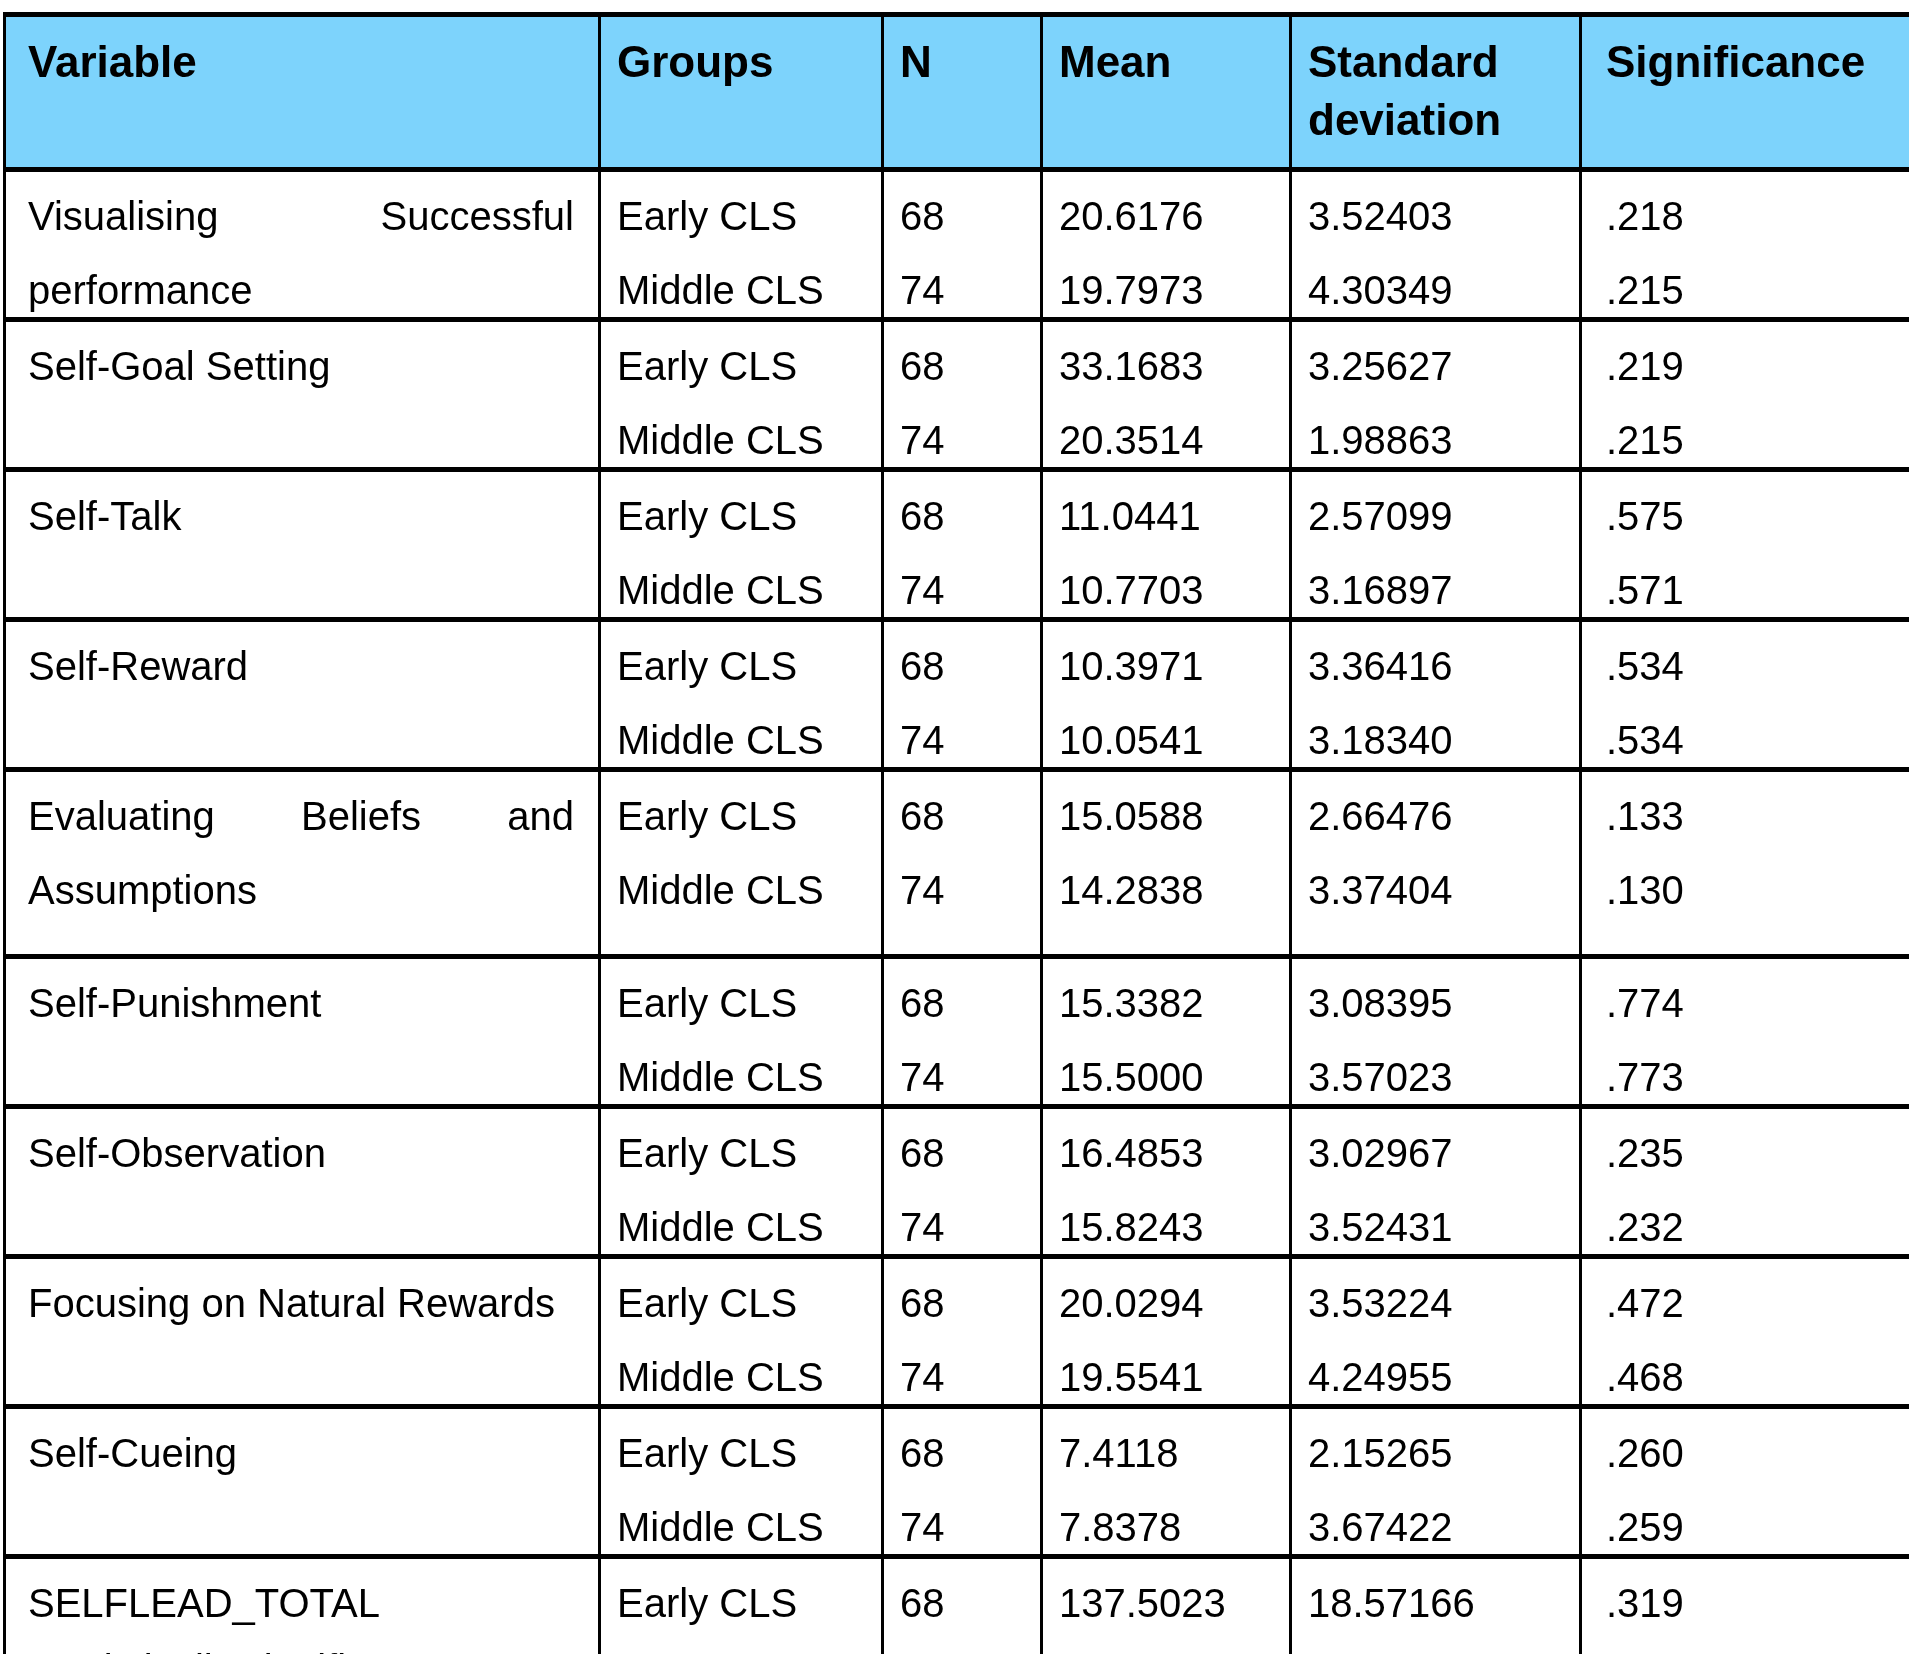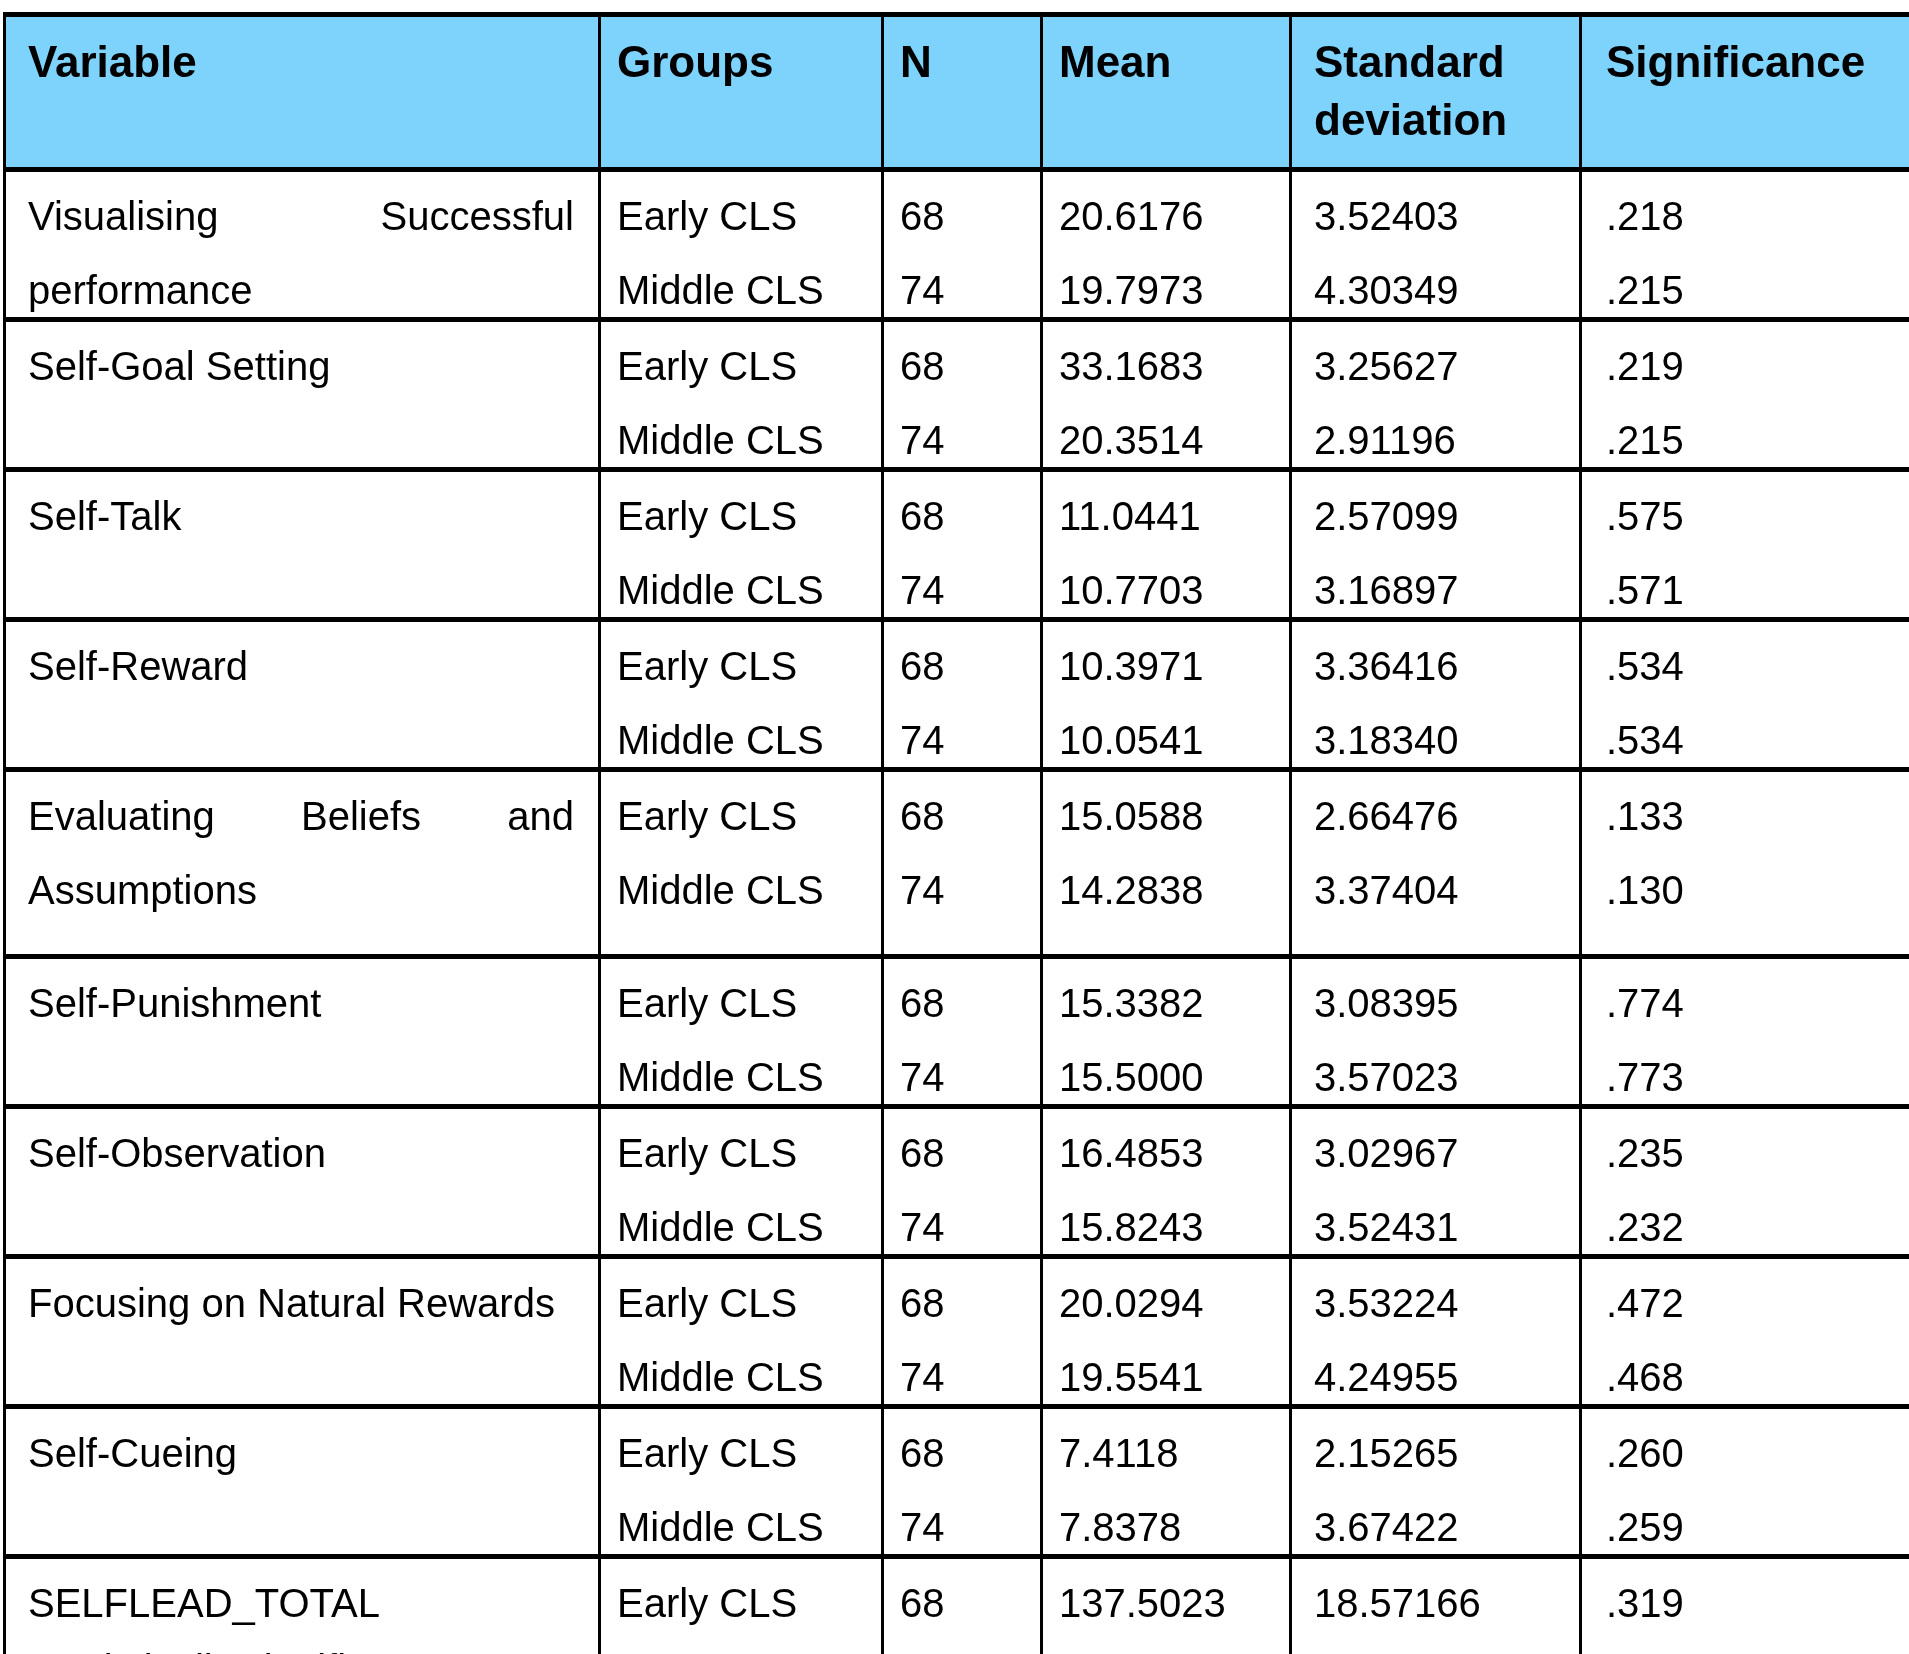--- a/index.html
+++ b/index.html
@@ -33,21 +33,21 @@
   tr.r-tall  { height: 187px; }
   tr.r-last  { height: 132px; }
   .line { height: 52px; line-height: 52px; white-space: nowrap; }
   .gap  { height: 22px; }
   .jline { display: flex; justify-content: space-between; white-space: nowrap; }
   
   .c1 { padding-left: 22px; padding-right: 24px; }
   .c2 { padding-left: 16px; padding-right: 10px; }
   .c3 { padding-left: 16px; padding-right: 8px;  }
   .c4 { padding-left: 16px; padding-right: 10px; }
-  .c5 { padding-left: 22px; padding-right: 10px; }
+  .c5 { padding-left: 16px; padding-right: 10px; }
   .c6 { padding-left: 24px; padding-right: 10px; }
   .footnote {
     position: absolute; left: 6px; top: 1645px;
     font-size: 40px; line-height: 48px; white-space: nowrap;
   }
 </style>
 </head>
 <body>
 
 <table class="stats">
@@ -120,21 +120,21 @@
           <div class="line">74</div>
         </td>
         <td class="c4">
           <div class="line">33.1683</div>
           <div class="gap"></div>
           <div class="line">20.3514</div>
         </td>
         <td class="c5">
           <div class="line">3.25627</div>
           <div class="gap"></div>
-          <div class="line">2.91196</div>
+          <div class="line">1.98863</div>
         </td>
         <td class="c6">
           <div class="line">.219</div>
           <div class="gap"></div>
           <div class="line">.215</div>
         </td>
       </tr>
       <tr class="r">
         <td class="c1">
           <div class="line">Self-Talk</div>

